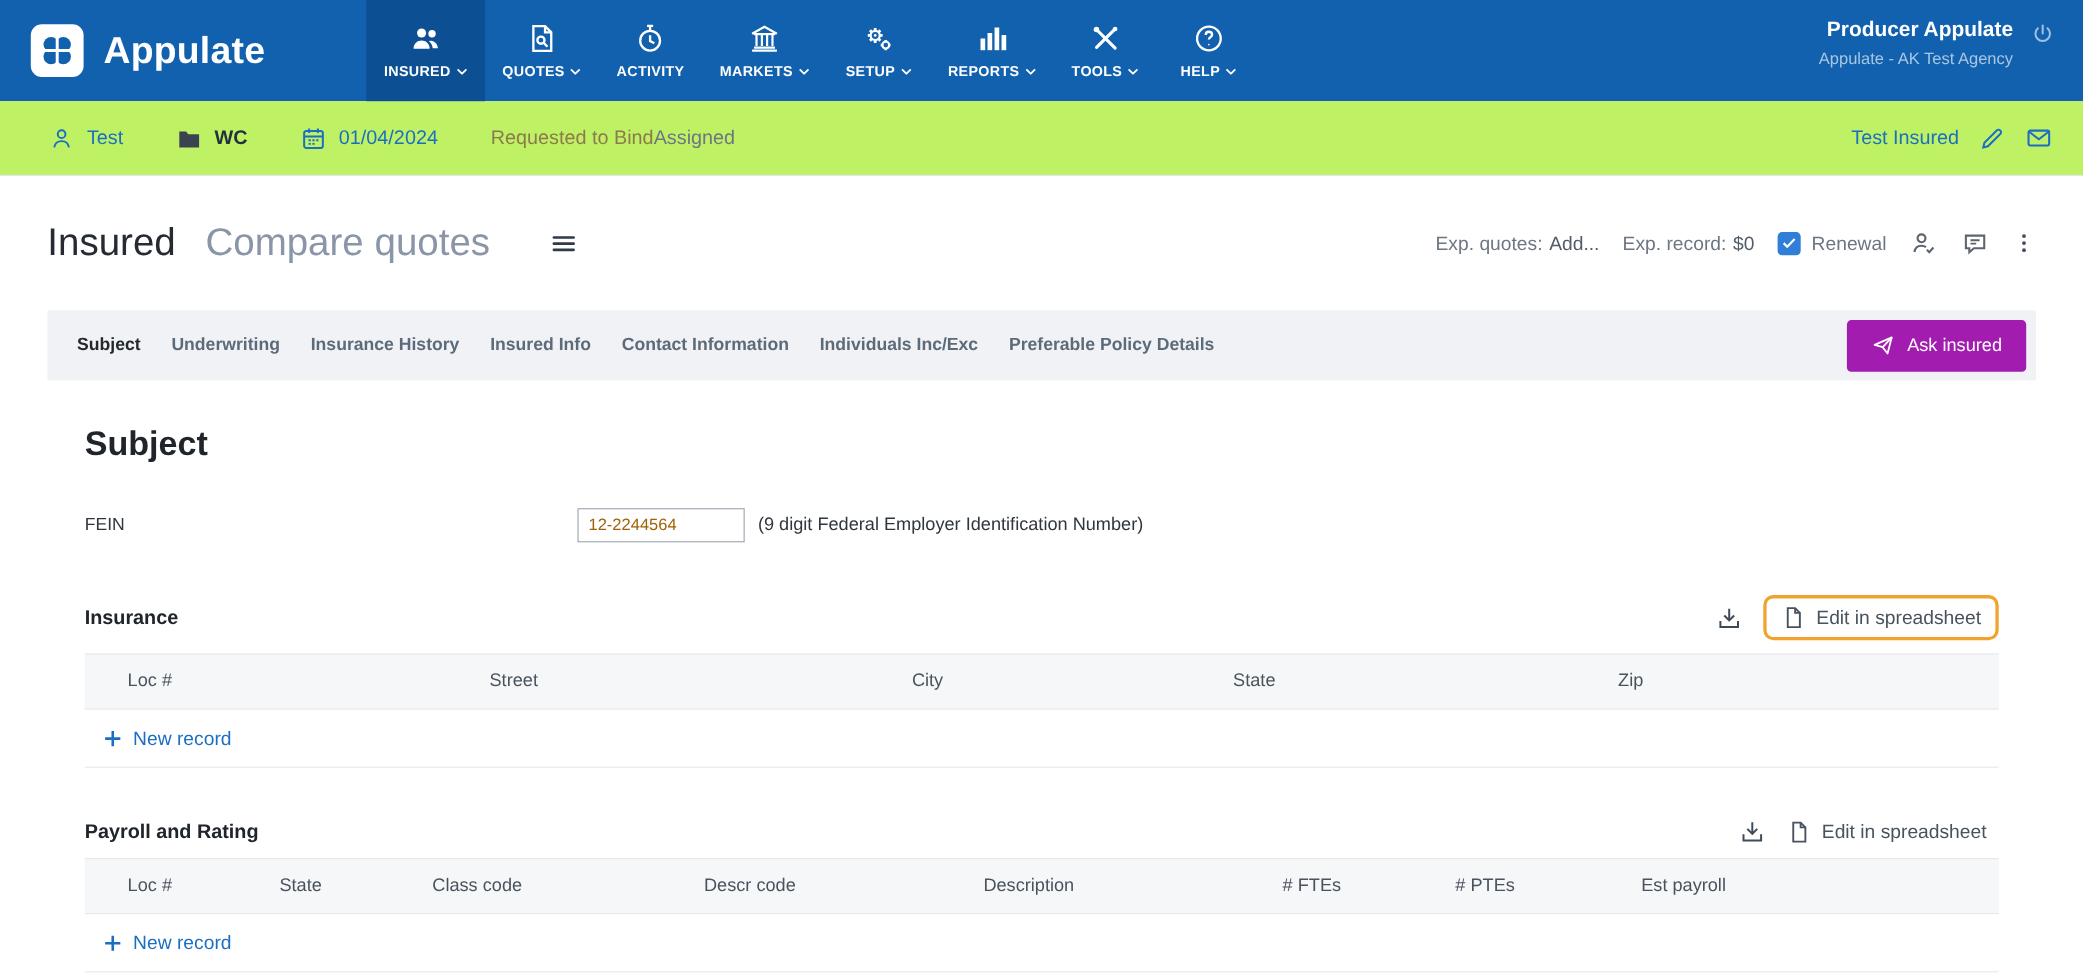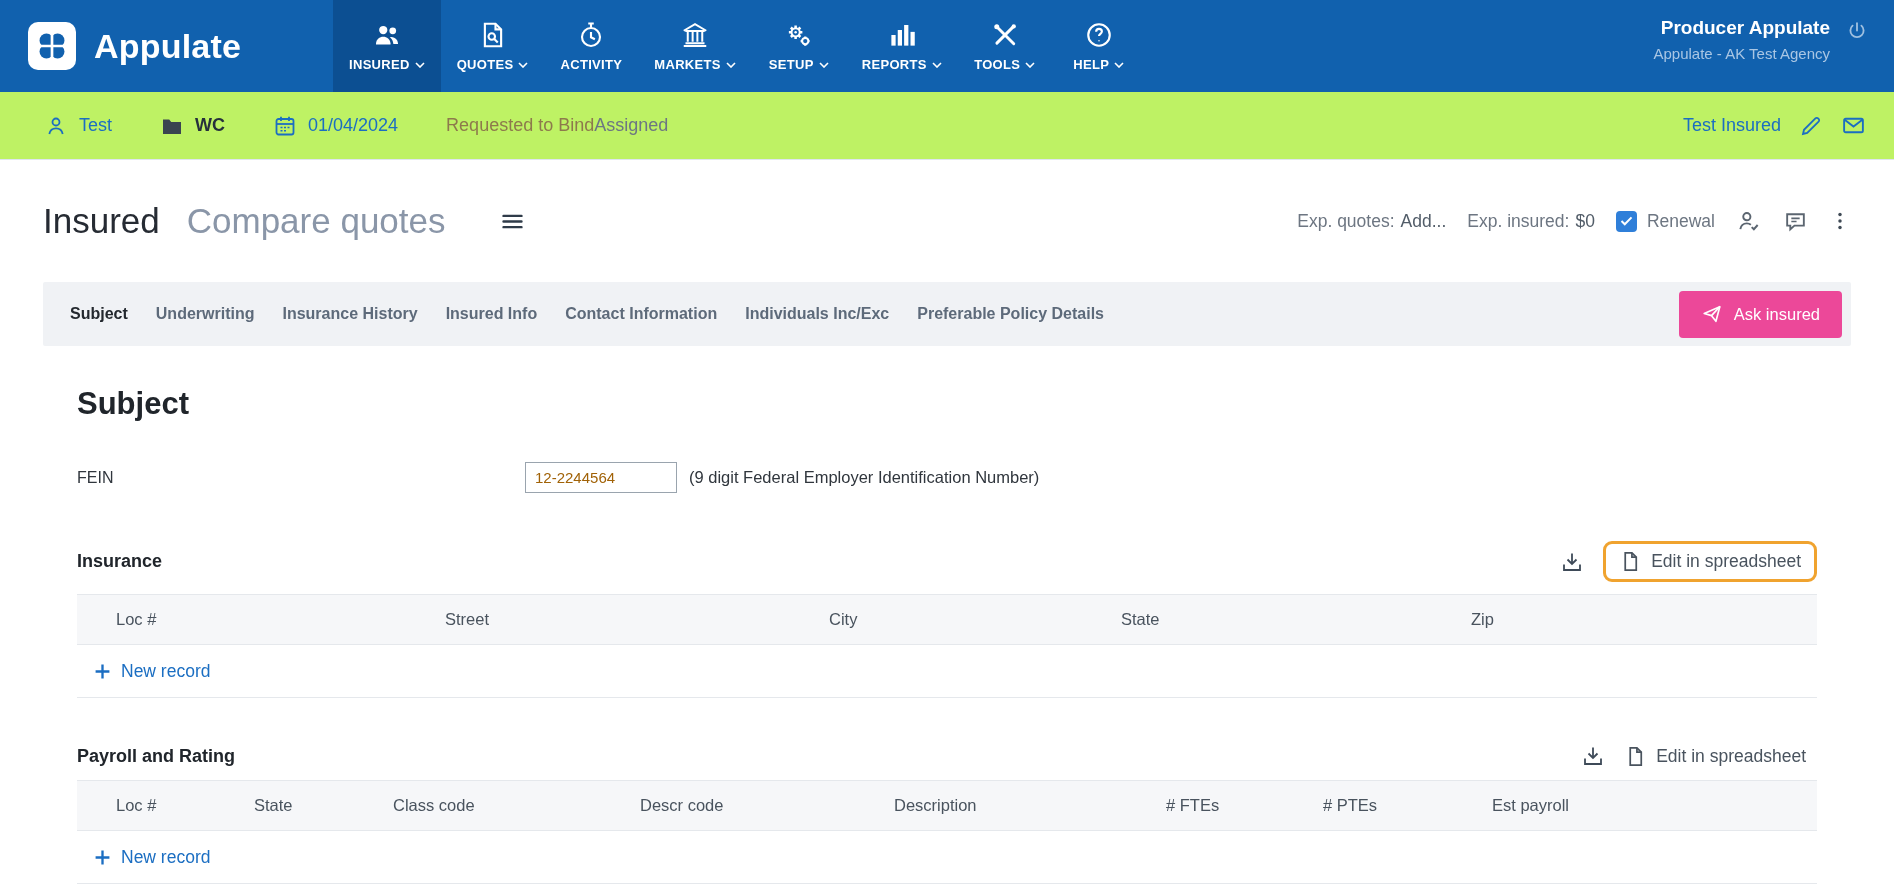--- a/index.html
+++ b/index.html
@@ -50,21 +50,21 @@
   .meta-text { font-size: 17.5px; color: #6d7682; display: flex; gap: 6px; white-space: nowrap; }
   .meta-value { color: #515c68; }
   .renewal-group { display: flex; align-items: center; gap: 10px; }
   .checkbox { width: 21px; height: 21px; border-radius: 4px; background: #2f7fd9; display: flex; align-items: center; justify-content: center; cursor: pointer; }
   .icon-btn { cursor: pointer; display: flex; }
 
   
   .section-tabs { height: 64px; background: #f0f2f5; border-radius: 2px; display: flex; align-items: center; padding: 0 9px 0 13px; }
   .section-tab { padding: 0 14px; font-size: 16px; font-weight: 700; color: #5d6a7a; cursor: pointer; white-space: nowrap; }
   .section-tab.active { color: #23282e; }
-  .ask-insured { margin-left: auto; background: #ec4899; color: #fff; border: none; border-radius: 4px; height: 47px; padding: 0 22px; font-size: 16.5px; display: flex; align-items: center; gap: 11px; cursor: pointer; font-family: inherit; }
+  .ask-insured { margin-left: auto; background: #a21caf; color: #fff; border: none; border-radius: 4px; height: 47px; padding: 0 22px; font-size: 16.5px; display: flex; align-items: center; gap: 11px; cursor: pointer; font-family: inherit; }
 
   
   .inner { margin: 0 34px; }
   .subject-heading { margin-top: 40px; font-size: 31px; font-weight: 600; color: #20252b; }
   .fein-row { margin-top: 40px; display: flex; align-items: center; color: #30363d; }
   .fein-label { width: 448px; font-size: 16px; }
   .fein-input { width: 152px; height: 31px; border: 1px solid #9aa4ae; padding: 0 9px; font-size: 15px; color: #a16207; font-family: inherit; }
   .fein-hint { margin-left: 12px; font-size: 16.5px; }
 
   .list-header { display: flex; align-items: center; margin-top: 48px; }
@@ -295,21 +295,21 @@
             <path d="M4 7h16M4 12h16M4 17h16"></path>
           </svg>
       </span>
     </div>
     <div class="title-right">
       <span class="meta-text">
           <span>Exp. quotes:</span>
           <span class="meta-value">Add...</span>
         </span>
       <span class="meta-text">
-          <span>Exp. insured:</span>
+          <span>Exp. record:</span>
           <span class="meta-value">$0</span>
         </span>
       <span class="renewal-group">
         <span class="checkbox">
           <svg width="13" height="10" viewBox="0 0 14 11">
               <path d="M1.5 5.5l3.6 3.6L12.5 1.5" stroke="#fff" stroke-width="2.2" fill="none"></path>
             </svg>
         </span>
         <span class="meta-text">Renewal</span>
       </span>

